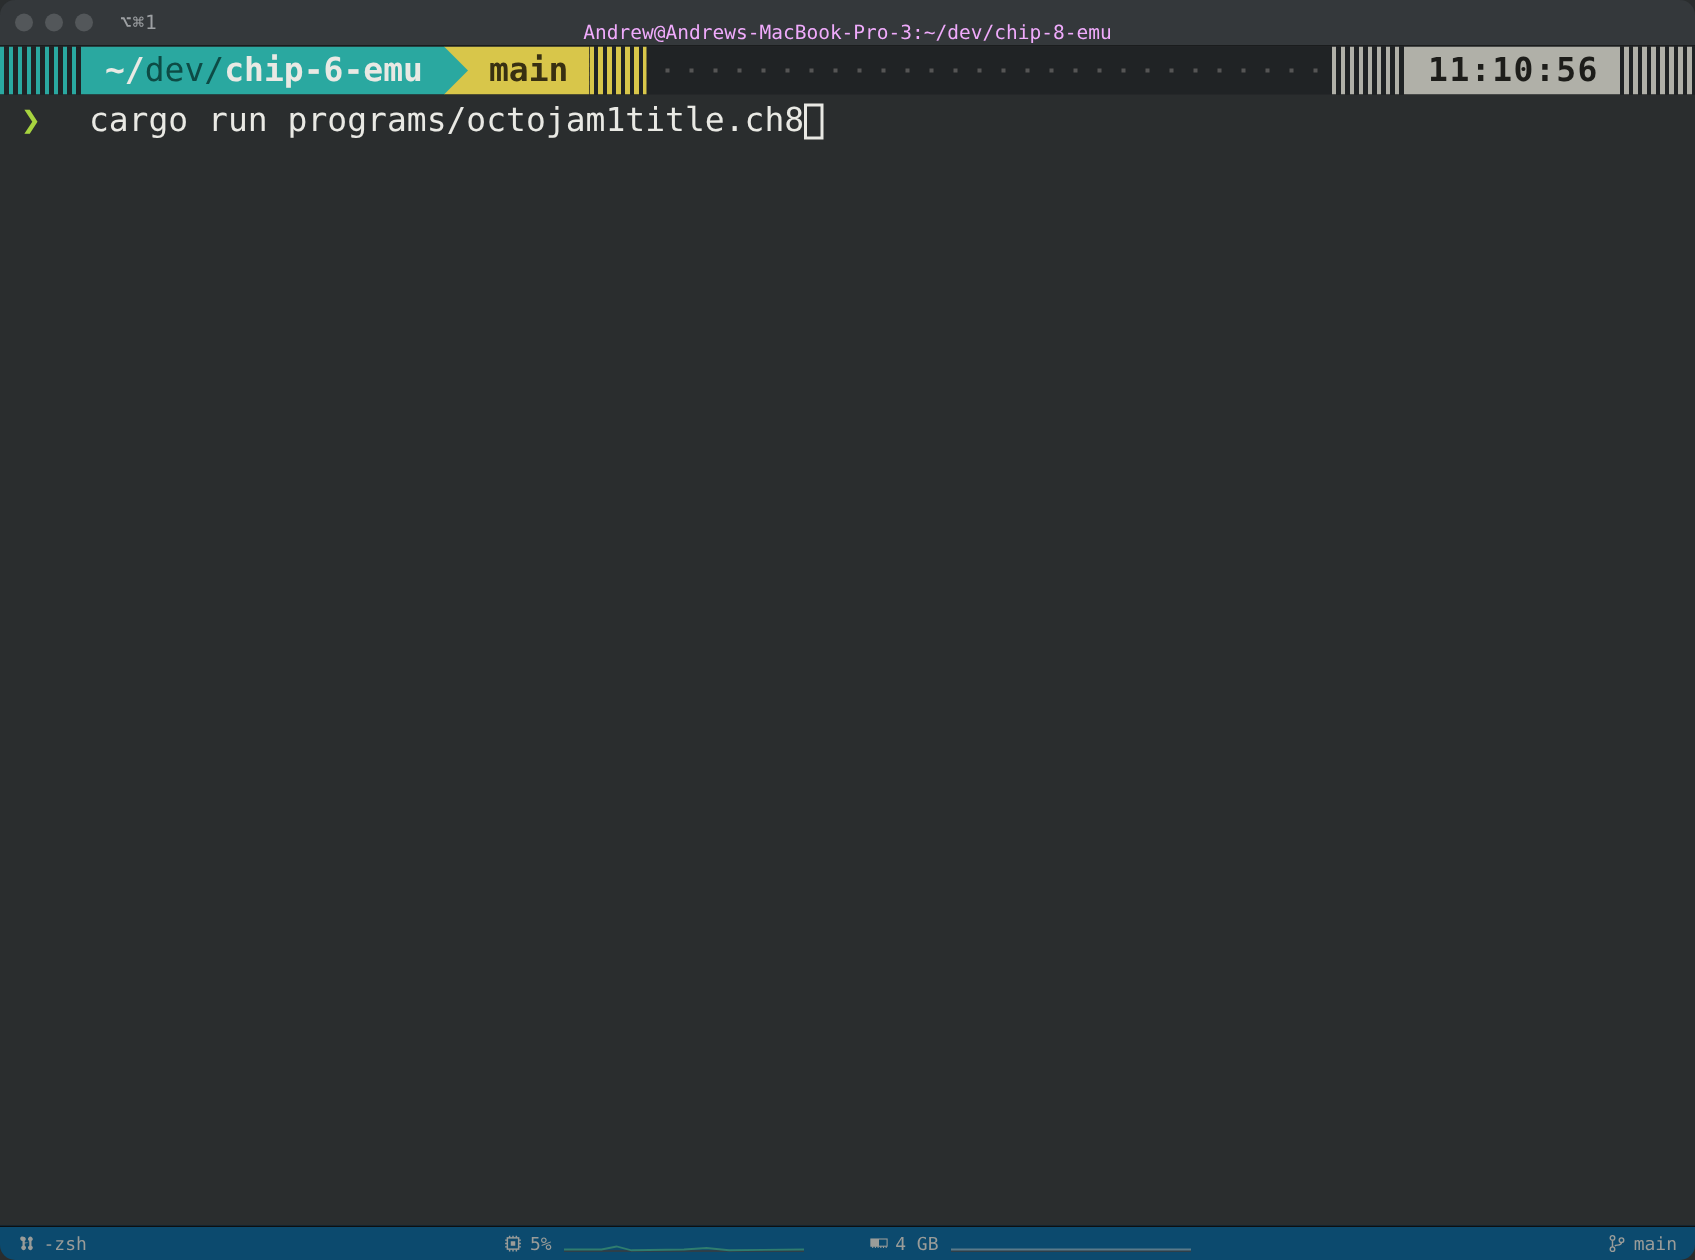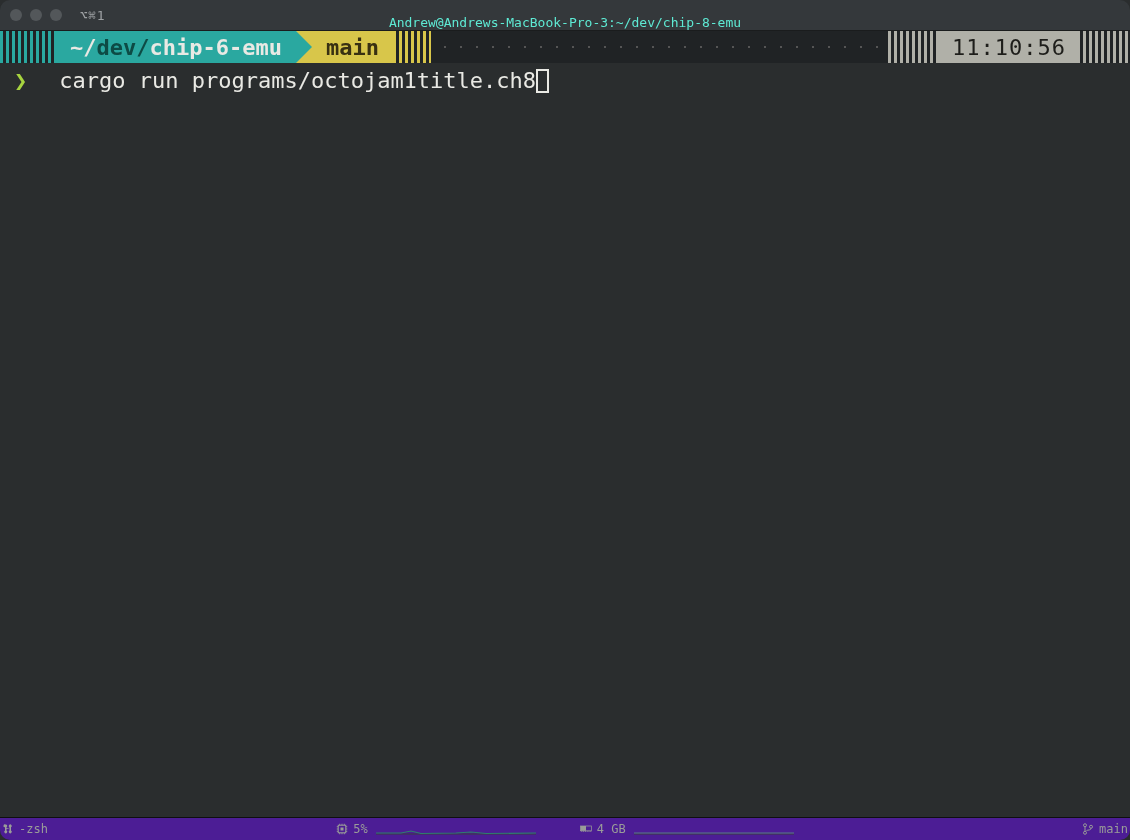--- a/index.html
+++ b/index.html
@@ -46,21 +46,21 @@
   }
   .tab-label{
     margin-left:18px;
     color:#9da0a3;
     letter-spacing:0.5px;
   }
   .title-text{
     position:absolute;left:0;right:0;
     text-align:center;
     pointer-events:none;
-    color:#5eead4;
+    color:#f0abfc;
     margin-top:14px;
   }
   
   .statusline{
     height:32px;
     background:var(--bg-darker);
     display:flex;align-items:stretch;
     font-size:22px;
     position:relative;
     overflow:hidden;
@@ -78,21 +78,21 @@
   .seg{
     display:flex;align-items:center;
     padding:0 14px;
     white-space:nowrap;
   }
   .seg-path{
     background:var(--teal);
     color:var(--prompt-white);
     font-weight:bold;
   }
-  .seg-path .dim{color:#0d4b45;font-weight:bold;}
+  .seg-path .dim{color:#0d4b45;font-weight:normal;}
   .arrow{
     width:0;height:0;
     border-top:16px solid transparent;
     border-bottom:16px solid transparent;
   }
   .arrow.teal-to-yellow{border-left:16px solid var(--teal);background:var(--yellow);}
   .seg-branch{
     background:var(--yellow);
     color:#383012;
     font-weight:bold;
@@ -111,21 +111,21 @@
   }
   .dither-right{
     width:50px;
     background:
       repeating-linear-gradient(90deg,var(--grey-pill) 0 3px,var(--bg-darker) 3px 6px),
       repeating-linear-gradient(0deg,transparent 0 3px,rgba(0,0,0,0.35) 3px 6px);
   }
   .seg-clock{
     background:var(--grey-pill);
     color:#1d1d1a;
-    font-weight:normal;
+    font-weight:bold;
     letter-spacing:1px;
     justify-content:center;
   }
   .dither-right2{
     width:50px;
     background:
       repeating-linear-gradient(90deg,var(--bg-darker) 0 3px,var(--grey-pill) 3px 6px),
       repeating-linear-gradient(0deg,transparent 0 3px,rgba(0,0,0,0.35) 3px 6px);
   }
   
@@ -145,26 +145,26 @@
     display:inline-block;
     width:13px;height:24px;
     border:2px solid var(--prompt-white);
     box-sizing:border-box;
     margin-left:0px;
     vertical-align:text-bottom;
   }
   
   .bottombar{
     height:22px;
-    background:#4c1d95;
+    background:#0c4a6e;
     border-top:1px solid #0e0f10;
     display:flex;align-items:center;
     font-size:12px;
     color:#9a9c99;
-    padding:0 2px;
+    padding:0 12px;
     gap:8px;
   }
   .bottombar .spacer{flex:1;}
   .bb-icon{display:inline-flex;align-items:center;gap:5px;}
   .bb-icon svg{width:12px;height:12px;display:block;}
   .spark{
     width:160px;height:12px;position:relative;
   }
   .spark svg{width:100%;height:100%;}
   .git-item{color:#9a9c99;}

